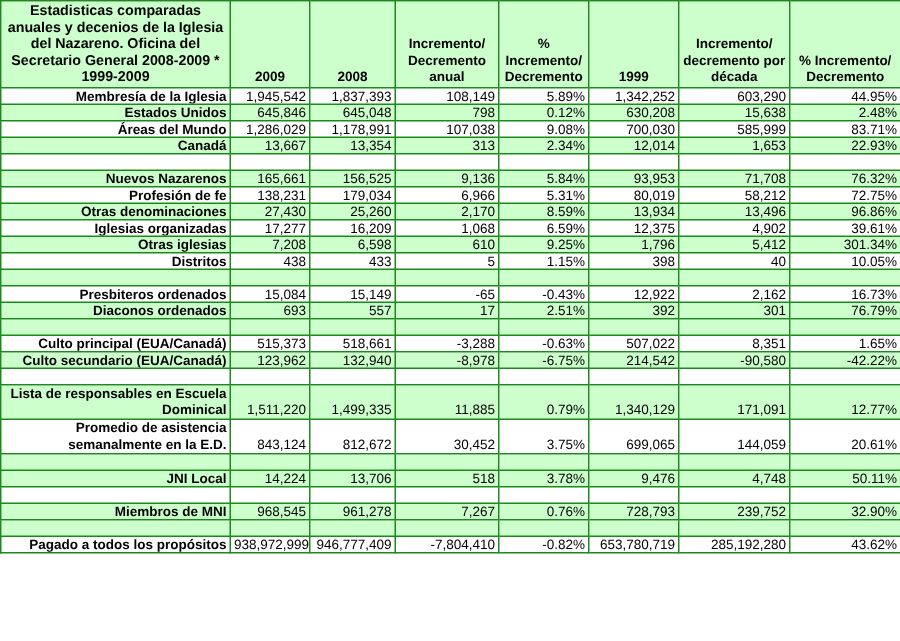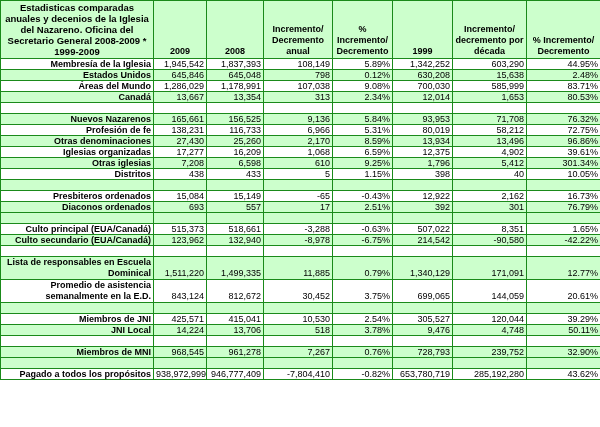--- a/index.html
+++ b/index.html
@@ -102,21 +102,21 @@
         <td class="num">83.71%</td>
       </tr>
       <tr class="green">
         <td class="label">Canadá</td>
         <td class="num">13,667</td>
         <td class="num">13,354</td>
         <td class="num">313</td>
         <td class="num">2.34%</td>
         <td class="num">12,014</td>
         <td class="num">1,653</td>
-        <td class="num">80.53%</td>
+        <td class="num">22.93%</td>
       </tr>
       <tr class="white blank">
         <td class="label"></td>
         <td class="num"></td>
         <td class="num"></td>
         <td class="num"></td>
         <td class="num"></td>
         <td class="num"></td>
         <td class="num"></td>
         <td class="num"></td>
@@ -127,21 +127,21 @@
         <td class="num">156,525</td>
         <td class="num">9,136</td>
         <td class="num">5.84%</td>
         <td class="num">93,953</td>
         <td class="num">71,708</td>
         <td class="num">76.32%</td>
       </tr>
       <tr class="white">
         <td class="label">Profesión de fe</td>
         <td class="num">138,231</td>
-        <td class="num">116,733</td>
+        <td class="num">179,034</td>
         <td class="num">6,966</td>
         <td class="num">5.31%</td>
         <td class="num">80,019</td>
         <td class="num">58,212</td>
         <td class="num">72.75%</td>
       </tr>
       <tr class="green">
         <td class="label">Otras denominaciones</td>
         <td class="num">27,430</td>
         <td class="num">25,260</td>
@@ -274,30 +274,20 @@
       <tr class="green blank">
         <td class="label"></td>
         <td class="num"></td>
         <td class="num"></td>
         <td class="num"></td>
         <td class="num"></td>
         <td class="num"></td>
         <td class="num"></td>
         <td class="num"></td>
       </tr>
-      <tr class="white">
-        <td class="label">Miembros de JNI</td>
-        <td class="num">425,571</td>
-        <td class="num">415,041</td>
-        <td class="num">10,530</td>
-        <td class="num">2.54%</td>
-        <td class="num">305,527</td>
-        <td class="num">120,044</td>
-        <td class="num">39.29%</td>
-      </tr>
       <tr class="green">
         <td class="label">JNI Local</td>
         <td class="num">14,224</td>
         <td class="num">13,706</td>
         <td class="num">518</td>
         <td class="num">3.78%</td>
         <td class="num">9,476</td>
         <td class="num">4,748</td>
         <td class="num">50.11%</td>
       </tr>

